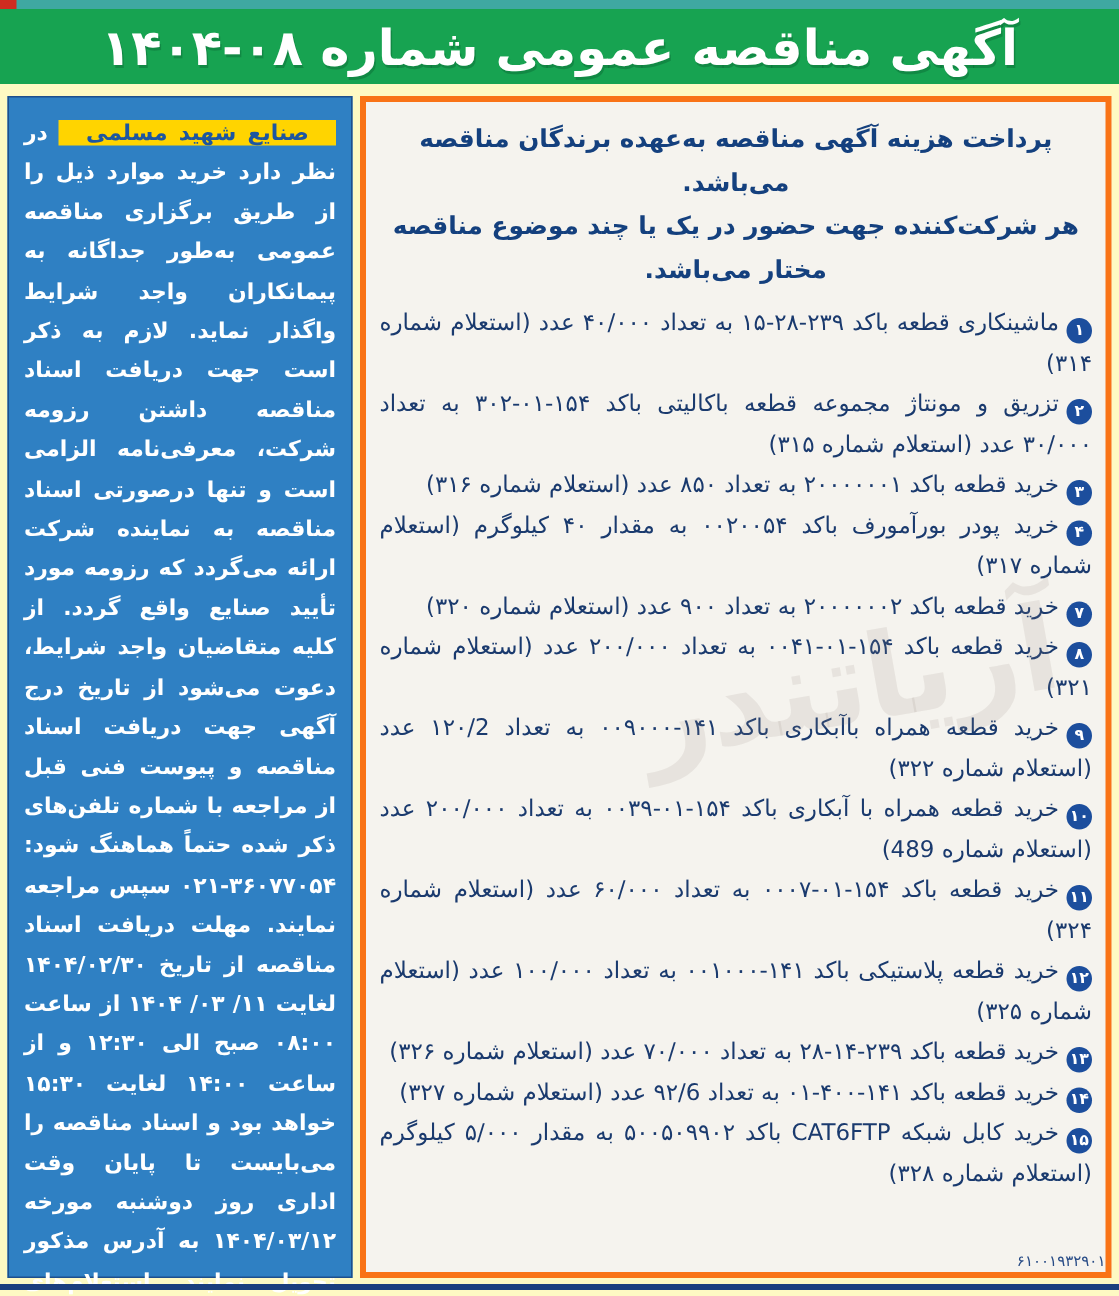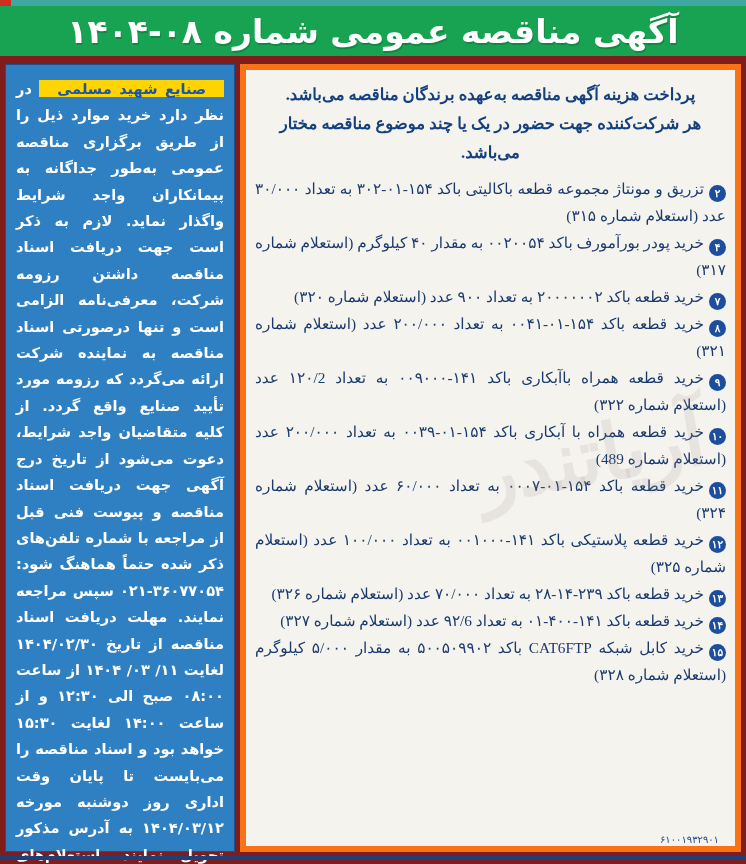--- a/index.html
+++ b/index.html
@@ -2,21 +2,21 @@
 <html lang="fa"><head>
 <meta charset="utf-8">
 <style>
   * { box-sizing: border-box; }
   html,body { margin:0; padding:0; }
   body {
     width:746px; height:864px;
     font-family:"DejaVu Sans", sans-serif;
     background:#efece6;
   }
-  .page { position:relative; width:746px; height:864px; background:#7f1d1d; overflow:hidden; }
+  .page { position:relative; width:746px; height:864px; background:#fef9c3; overflow:hidden; }
 
   
   .top-strip { position:absolute; top:0; left:0; right:0; height:6px; background:#3fa8a2; }
   .red-block { position:absolute; left:0; top:0; width:11px; height:6px; background:#d02c20; }
 
   
   .header { position:absolute; top:6px; left:0; right:0; height:50px; background:#17a351;
             display:flex; align-items:center; justify-content:center; }
   .header h1 { margin:0; color:#ffffff; font-size:33px; font-weight:bold;
                text-shadow:1px 2px 0 rgba(0,60,30,.25); letter-spacing:0; direction:rtl; }
@@ -26,30 +26,30 @@
              display:flex; direction:rtl; gap:5px; }
 
   
   .intro-col { flex:none; width:230px; background:#2f80c3; border:1px solid #1d4f8e;
                color:#ffffff; padding:11px 10px; font-weight:bold; font-size:14.6px;
                line-height:26.4px; text-align:justify; }
   .intro-col p { margin:0; }
   .hl { background:#ffd400; color:#1d56a0; padding:0 18px; }
 
   
-  .main-col { flex:1; position:relative; background:#f5f3ee; border:6px solid #f97316;
-              color:#17356b; padding:10px 9px 20px; overflow:hidden;font-family:Liberation Serif, serif; }
+  .main-col { flex:1; position:relative; background:#f5f3ee; border:4px solid #f97316;
+              color:#17356b; padding:10px 9px 20px; overflow:hidden; }
   .notice { font-weight:bold; font-size:16.5px; line-height:29px; text-align:center; color:#14407e; }
   ol.items { list-style:none; margin:8px 0 0; padding:0; font-size:15.3px; line-height:27px;
              text-align:justify; color:#1a3a6e; }
   ol.items li { margin:0; }
   .badge { display:inline-flex; width:17px; height:17px; border-radius:50%;
            background:#1c4e9d; color:#fff; font-size:10.5px; font-weight:bold;
            align-items:center; justify-content:center; vertical-align:-3px; margin-left:5px; }
-  .serial { position:absolute; bottom:1px; right:16px; direction:ltr;
+  .serial { position:absolute; bottom:1px; right:0; direction:ltr;
             font-size:10px; color:#274b86; }
 
   
   .wm { position:absolute; top:44%; right:6%; transform:rotate(-10deg);
         font-size:78px; font-weight:bold; color:rgba(150,138,125,.14);
         pointer-events:none; white-space:nowrap; }
 
   
   .bottom-rule { position:absolute; bottom:4px; left:0; right:0; height:4px; background:#1c3f7e; }
 </style>
@@ -67,21 +67,23 @@
   </div>
 
   <div class="content">
 
     <div class="main-col">
       <div id="notices">
           <div class="notice">پرداخت هزینه آگهی مناقصه به‌عهده برندگان مناقصه می‌باشد.</div>
           <div class="notice">هر شرکت‌کننده جهت حضور در یک یا چند موضوع مناقصه مختار می‌باشد.</div>
         </div>
       <ol class="items" id="items">
+          <li><span class="badge">۱</span><span>ماشینکاری قطعه باکد ۲۳۹-۲۸-۱۵ به تعداد ۴۰/۰۰۰ عدد (استعلام شماره ۳۱۴)</span></li>
           <li><span class="badge">۲</span><span>تزریق و مونتاژ مجموعه قطعه باکالیتی باکد ۱۵۴-۰۱-۳۰۲ به تعداد ۳۰/۰۰۰ عدد (استعلام شماره ۳۱۵)</span></li>
+          <li><span class="badge">۳</span><span>خرید قطعه باکد ۲۰۰۰۰۰۰۱ به تعداد ۸۵۰ عدد (استعلام شماره ۳۱۶)</span></li>
           <li><span class="badge">۴</span><span>خرید پودر بورآمورف باکد ۰۰۲۰۰۵۴ به مقدار ۴۰ کیلوگرم (استعلام شماره ۳۱۷)</span></li>
           <li><span class="badge">۷</span><span>خرید قطعه باکد ۲۰۰۰۰۰۰۲ به تعداد ۹۰۰ عدد (استعلام شماره ۳۲۰)</span></li>
           <li><span class="badge">۸</span><span>خرید قطعه باکد ۱۵۴-۰۱-۰۰۴۱ به تعداد ۲۰۰/۰۰۰ عدد (استعلام شماره ۳۲۱)</span></li>
           <li><span class="badge">۹</span><span>خرید قطعه همراه باآبکاری باکد ۱۴۱-۰۰۹۰۰۰ به تعداد ۱۲۰/2 عدد (استعلام شماره ۳۲۲)</span></li>
           <li><span class="badge">۱۰</span><span>خرید قطعه همراه با آبکاری باکد ۱۵۴-۰۱-۰۰۳۹ به تعداد ۲۰۰/۰۰۰ عدد (استعلام شماره 489)</span></li>
           <li><span class="badge">۱۱</span><span>خرید قطعه باکد ۱۵۴-۰۱-۰۰۰۷ به تعداد ۶۰/۰۰۰ عدد (استعلام شماره ۳۲۴)</span></li>
           <li><span class="badge">۱۲</span><span>خرید قطعه پلاستیکی باکد ۱۴۱-۰۰۱۰۰۰ به تعداد ۱۰۰/۰۰۰ عدد (استعلام شماره ۳۲۵)</span></li>
           <li><span class="badge">۱۳</span><span>خرید قطعه باکد ۲۳۹-۱۴-۲۸ به تعداد ۷۰/۰۰۰ عدد (استعلام شماره ۳۲۶)</span></li>
           <li><span class="badge">۱۴</span><span>خرید قطعه باکد ۱۴۱-۴۰۰-۰۱ به تعداد ۹۲/6 عدد (استعلام شماره ۳۲۷)</span></li>
           <li><span class="badge">۱۵</span><span>خرید کابل شبکه CAT6FTP باکد ۵۰۰۵۰۹۹۰۲ به مقدار ۵/۰۰۰ کیلوگرم (استعلام شماره ۳۲۸)</span></li>

